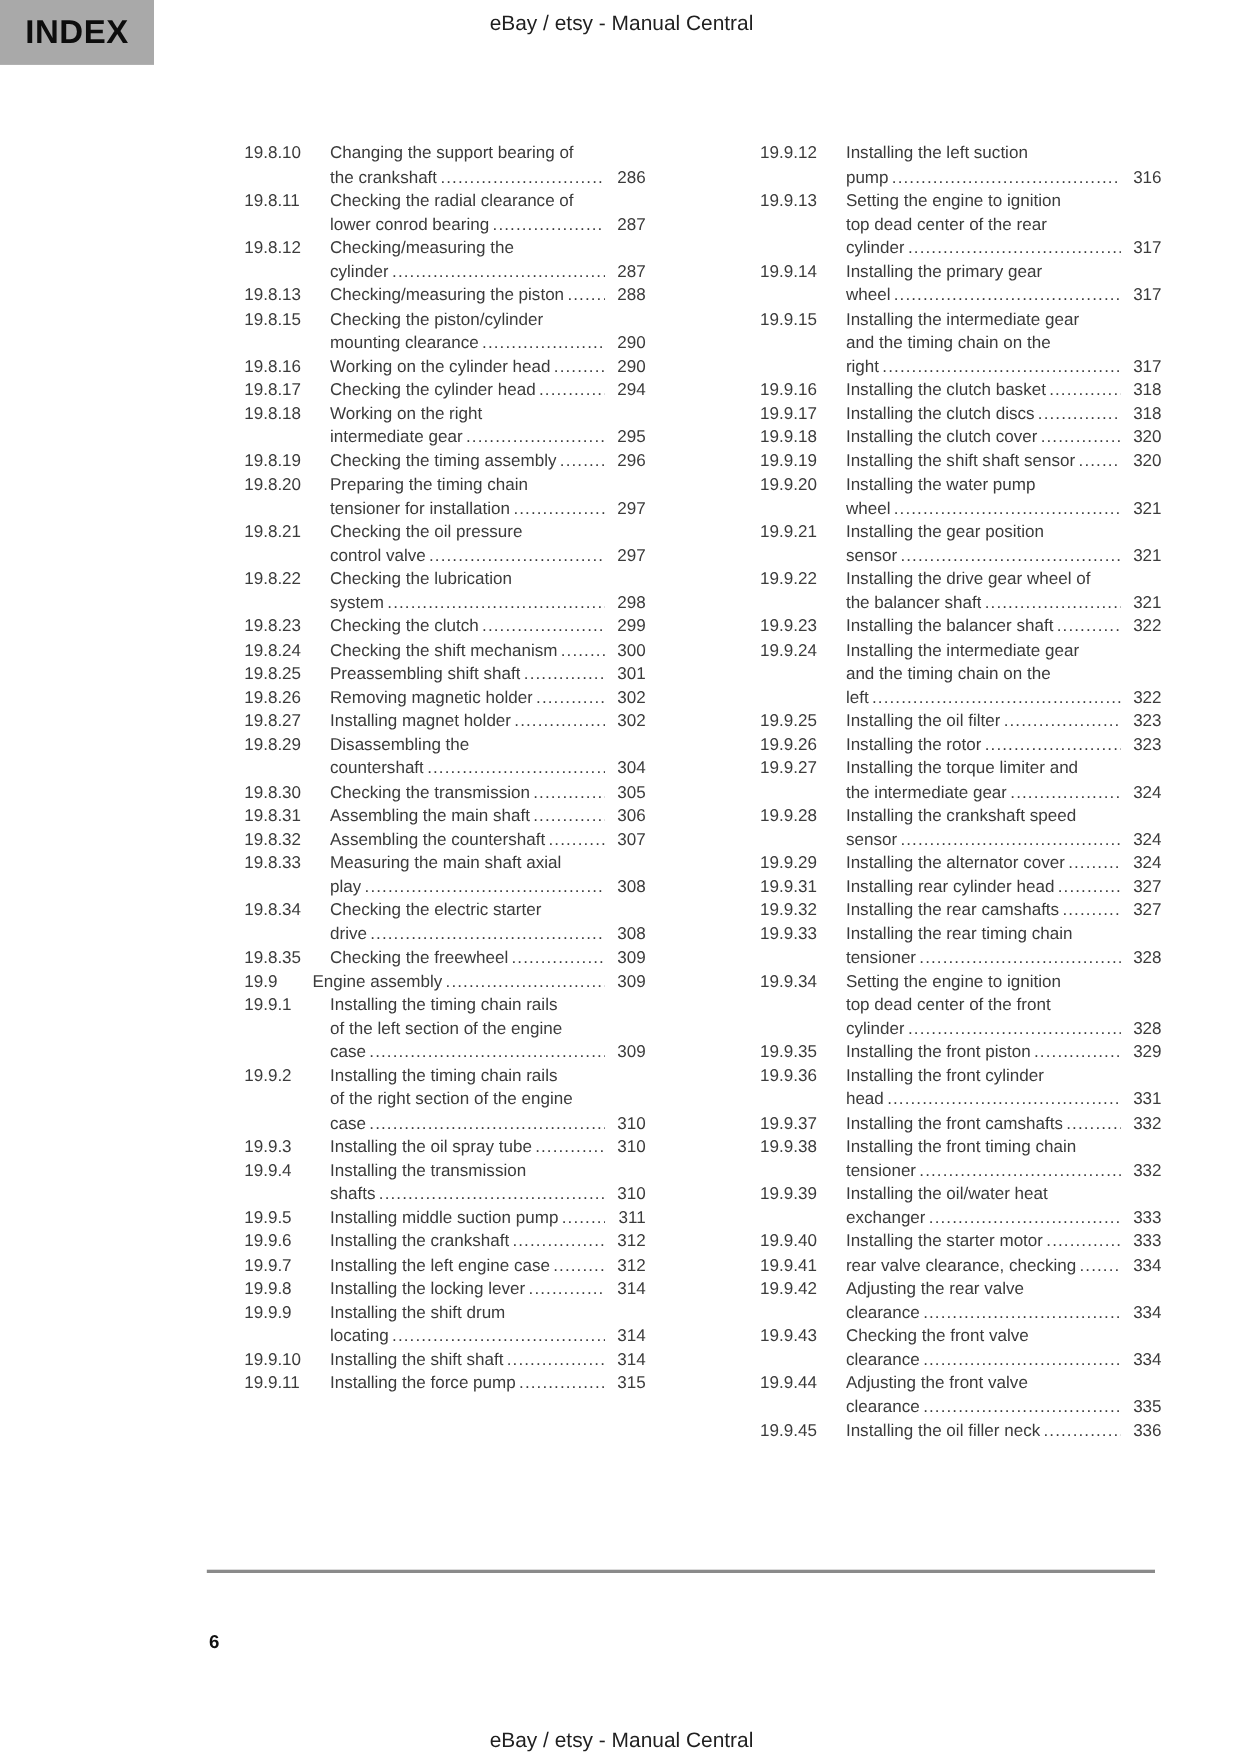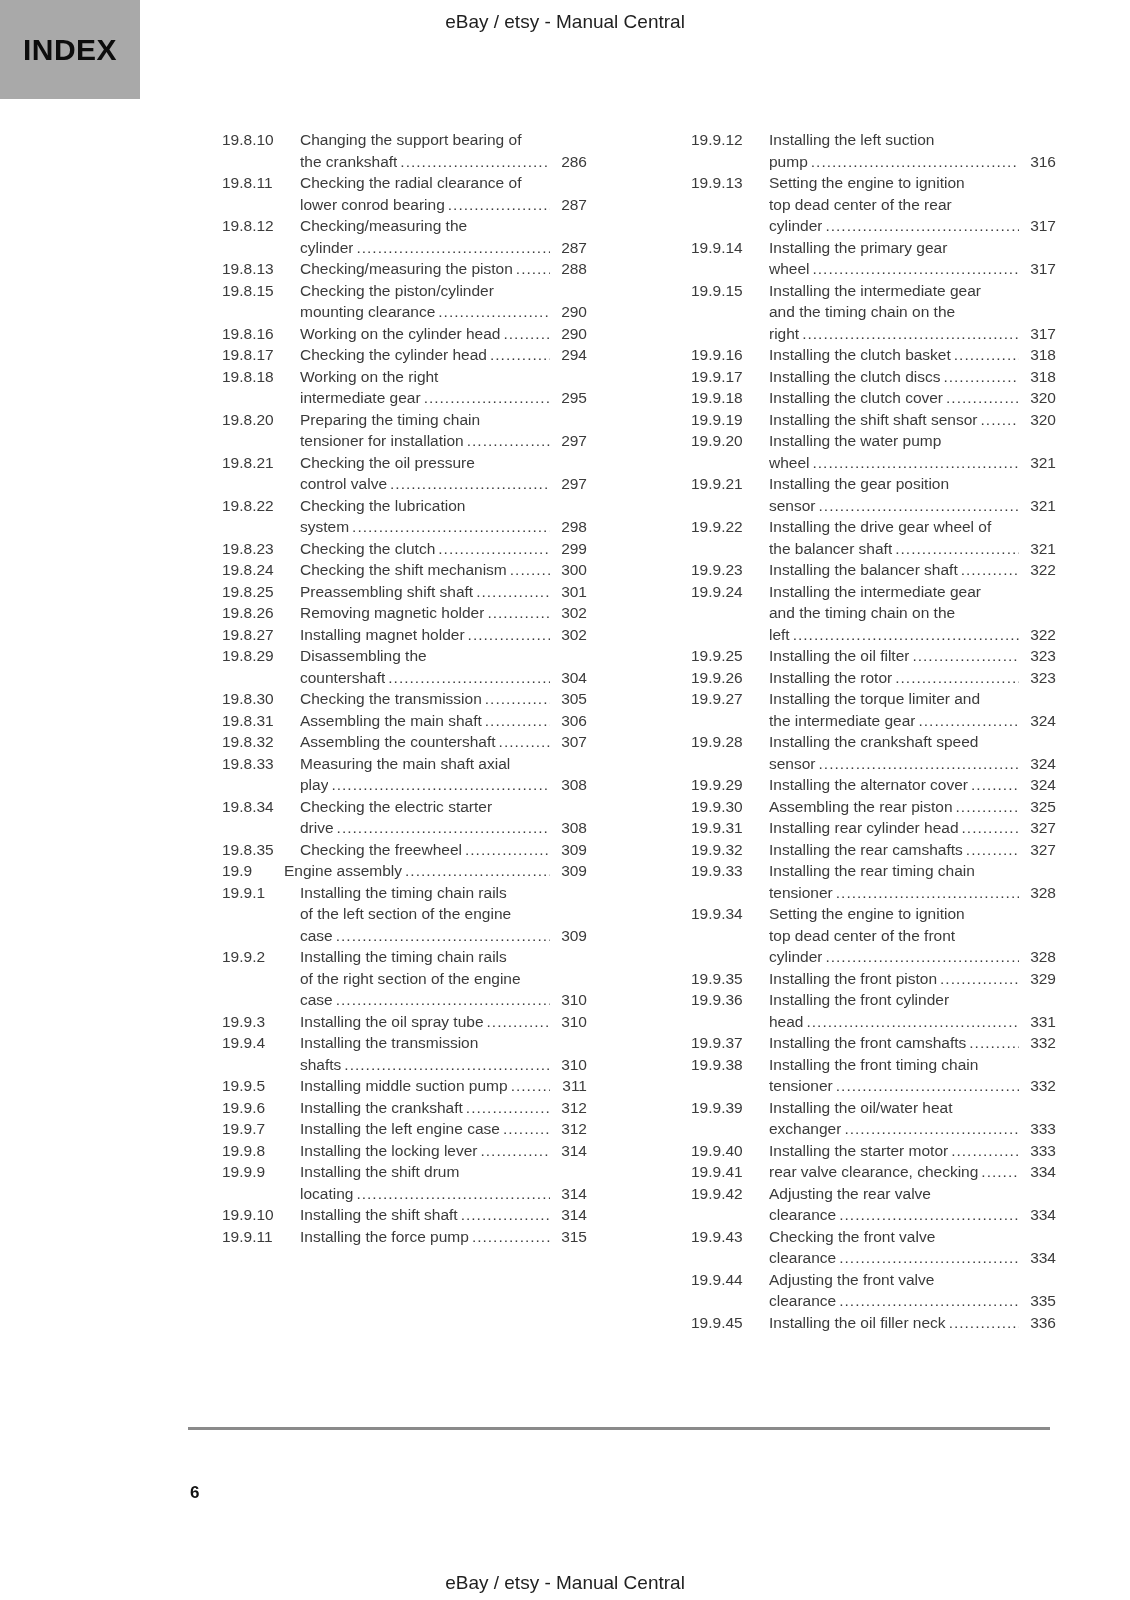--- a/index.html
+++ b/index.html
@@ -6,21 +6,21 @@
   body {
     width: 1130px; height: 1600px;
     background: #ffffff;
     font-family: "Liberation Sans", "DejaVu Sans", sans-serif;
     color: #3b3b3b;
     position: relative;
     overflow: hidden;
   }
   .index-box {
     position: absolute; left: 0; top: 0;
-    width: 140px; height: 99px;
+    width: 140px; height: 59px;
     background: #a9a9a9;
     color: #0d0d0d;
     font-weight: 700;
     font-size: 30px;
     display: flex; align-items: center; justify-content: center;
     letter-spacing: 0.5px;
   }
   .header-title {
     position: absolute; top: 11px; left: 0; width: 1130px;
     text-align: center;
@@ -158,20 +158,30 @@
     <span class="body">
       <span class="preline">Working on the right</span>
           <span class="lastline">
         <span class="endtext">intermediate gear</span>
         <span class="leader"></span>
         <span class="pg">295</span>
       </span>
     </span>
   </div>
 
+  <div class="entry">
+    <span class="num">19.8.19</span>
+    <span class="body">
+      <span class="lastline">
+        <span class="endtext">Checking the timing assembly</span>
+        <span class="leader"></span>
+        <span class="pg">296</span>
+      </span>
+    </span>
+  </div>
 
   <div class="entry">
     <span class="num">19.8.20</span>
     <span class="body">
       <span class="preline">Preparing the timing chain</span>
           <span class="lastline">
         <span class="endtext">tensioner for installation</span>
         <span class="leader"></span>
         <span class="pg">297</span>
       </span>
@@ -681,30 +691,20 @@
     <span class="num">19.9.29</span>
     <span class="body">
       <span class="lastline">
         <span class="endtext">Installing the alternator cover</span>
         <span class="leader"></span>
         <span class="pg">324</span>
       </span>
     </span>
   </div>
 
-  <div class="entry">
-    <span class="num">19.9.30</span>
-    <span class="body">
-      <span class="lastline">
-        <span class="endtext">Assembling the rear piston</span>
-        <span class="leader"></span>
-        <span class="pg">325</span>
-      </span>
-    </span>
-  </div>
 
   <div class="entry">
     <span class="num">19.9.31</span>
     <span class="body">
       <span class="lastline">
         <span class="endtext">Installing rear cylinder head</span>
         <span class="leader"></span>
         <span class="pg">327</span>
       </span>
     </span>

